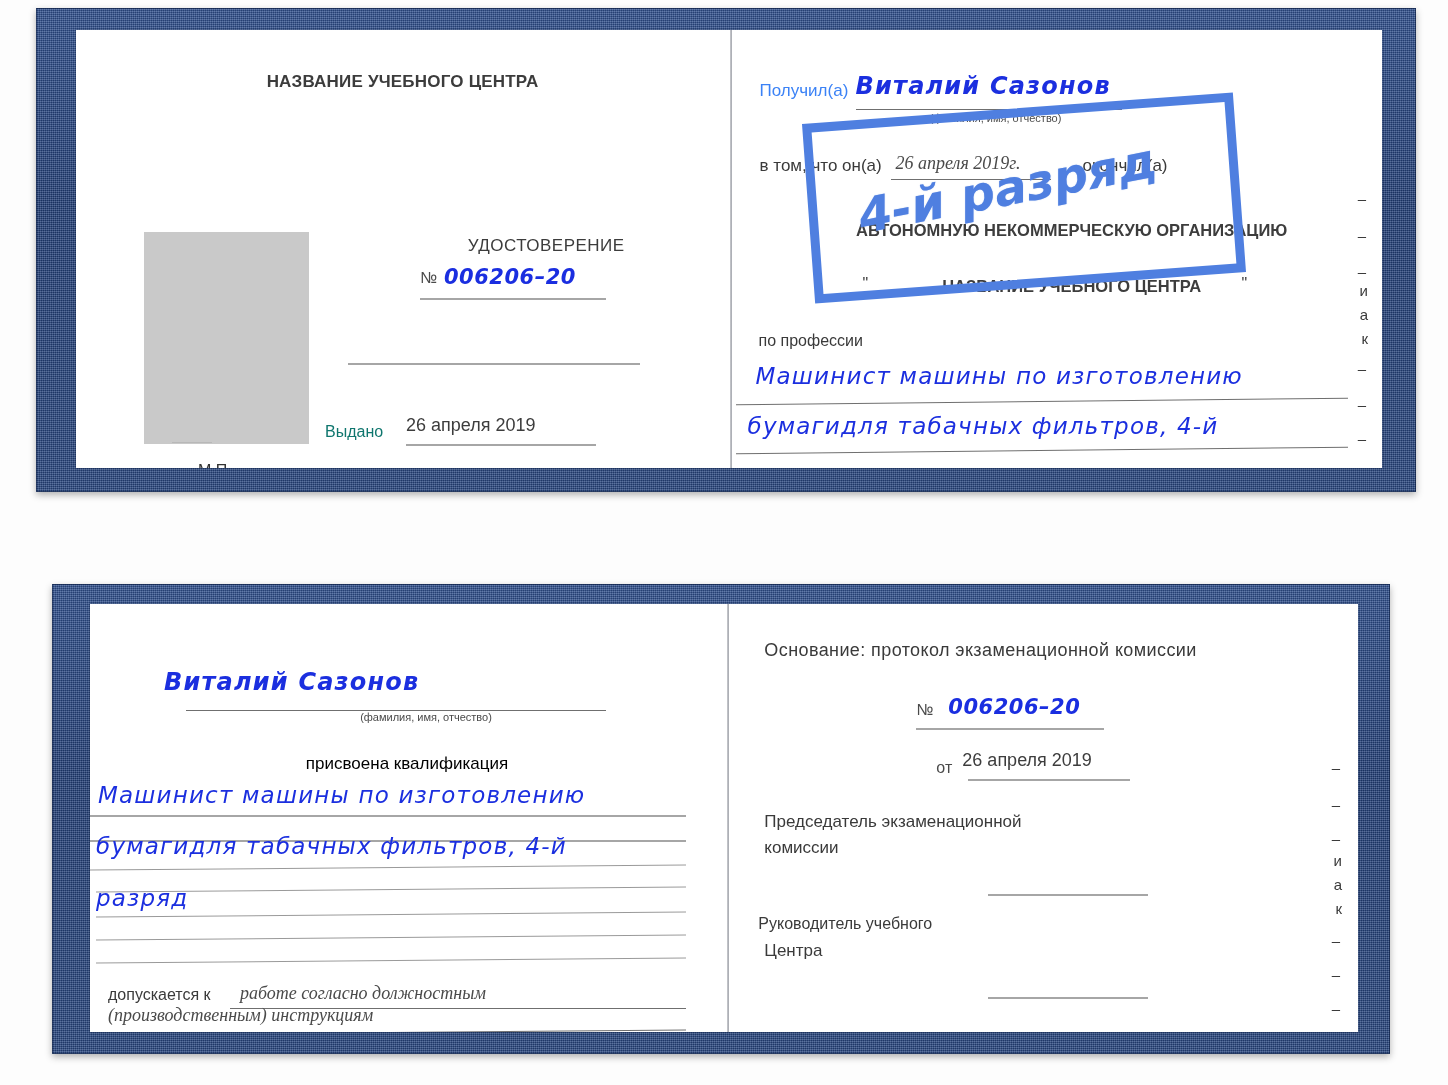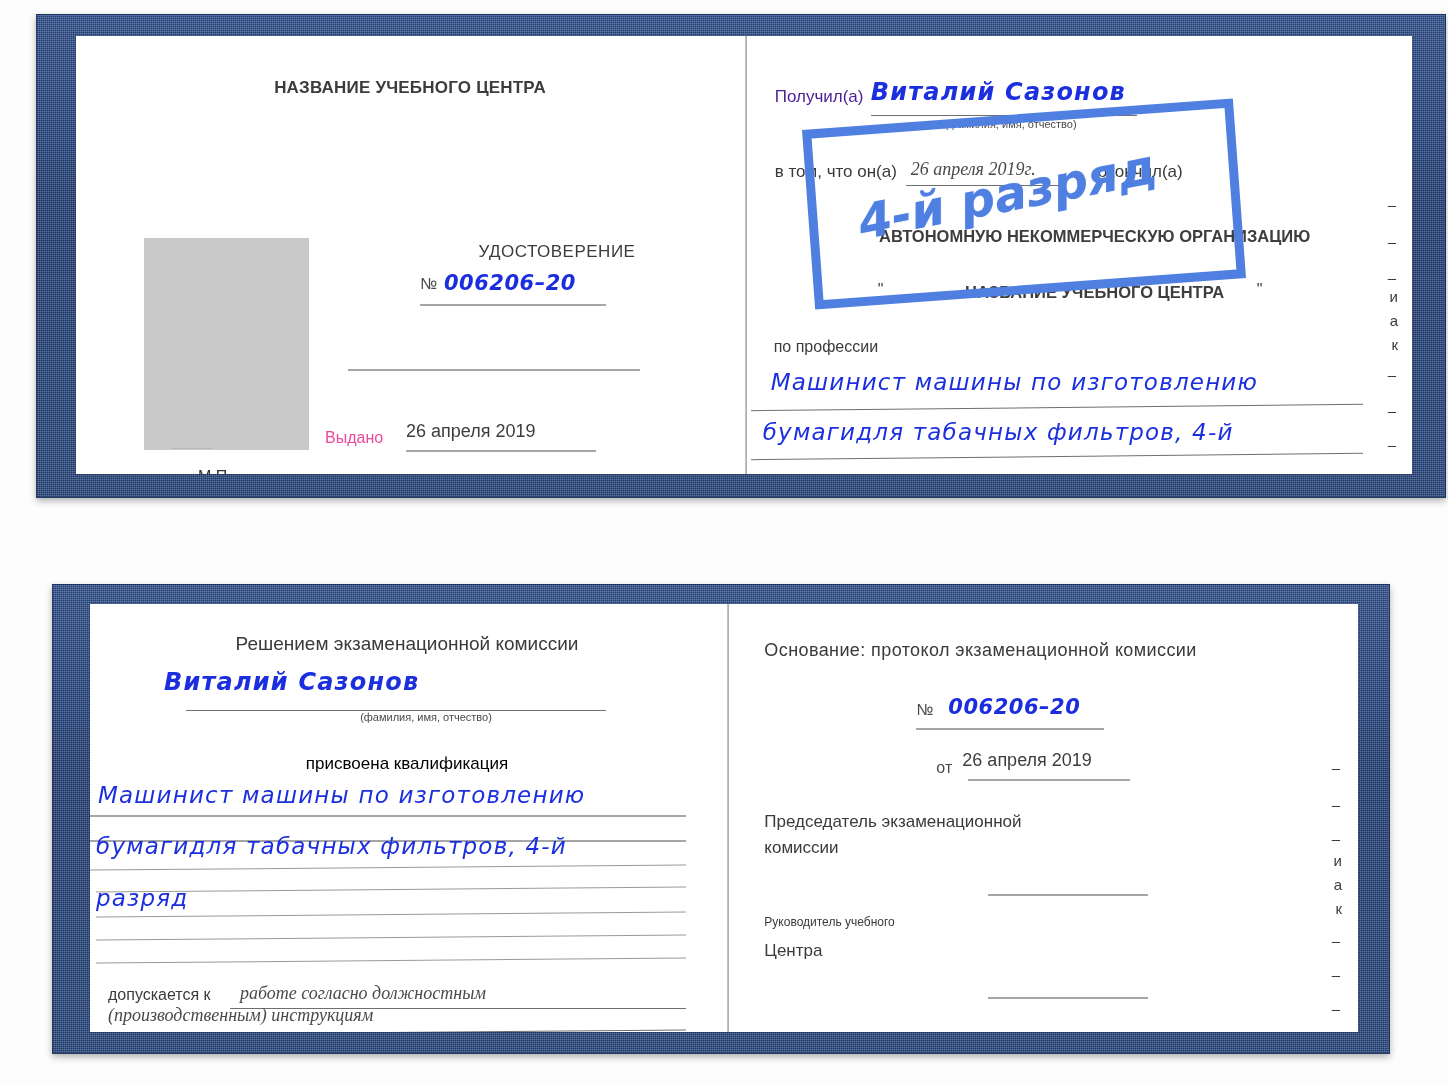--- a/index.html
+++ b/index.html
@@ -72,21 +72,21 @@
   
   .bleed{position:absolute;color:#3a3a3a;font-size:15px;}
   .caption{
     position:absolute;color:#2b2b2b;font-size:17px;line-height:26px;
     width:900px;
   }
 </style>
 </head>
 <body>
 
-<div class="book" style="left:36px;top:14px;width:1380px;height:484px;padding-left:30px;">
+<div class="book" style="left:36px;top:8px;width:1380px;height:484px;">
 
   <div class="book-inner" style="left:40px;top:22px;right:34px;bottom:24px;">
 
     <div class="spine" style="left:50.1%;"></div>
 
     <div class="page left" style="width:50%;">
 
       <div class="t c hdr" style="left:50%;top:42px;font-size:17px;">НАЗВАНИЕ УЧЕБНОГО ЦЕНТРА</div>
 
       <div class="photo" style="left:68px;top:202px;width:165px;height:212px;"></div>
@@ -95,28 +95,28 @@
       <div class="t" style="left:122px;top:432px;font-size:16px;color:#333;">М.П.</div>
 
       <div class="t c hdr" style="left:72%;top:206px;font-size:17px;font-weight:normal;letter-spacing:.5px;">УДОСТОВЕРЕНИЕ</div>
 
       <div class="t" style="left:344px;top:239px;font-size:16px;color:#4a4a4a;">№</div>
       <div class="t hw" style="left:368px;top:235px;font-size:21px;">006206–20</div>
       <div class="rule thick" style="left:344px;top:268px;width:186px;"></div>
 
       <div class="rule thick" style="left:272px;top:333px;width:292px;"></div>
 
-      <div class="t" style="left:249px;top:393px;font-size:16px;color:#ec4899;">Выдано</div>
+      <div class="t" style="left:249px;top:393px;font-size:16px;color:#0f766e;">Выдано</div>
       <div class="t" style="left:330px;top:385px;font-size:18px;color:#3d3d3d;">26 апреля 2019</div>
       <div class="rule thick" style="left:330px;top:414px;width:190px;"></div>
     </div>
 
     <div class="page right" style="width:49.5%;">
 
-      <div class="t" style="left:24px;top:51px;font-size:17px;color:#4c1d95;">Получил(а)</div>
+      <div class="t" style="left:24px;top:51px;font-size:17px;color:#3b82f6;">Получил(а)</div>
       <div class="t hw-script" style="left:120px;top:42px;font-size:24px;">Виталий Сазонов</div>
       <div class="rule dark" style="left:120px;top:79px;width:266px;"></div>
       <div class="t small c" style="left:260px;top:82px;">(фамилия, имя, отчество)</div>
 
       <div class="t" style="left:24px;top:126px;font-size:17px;color:#3a3a3a;">в том, что он(а)</div>
       <div class="t typed" style="left:160px;top:123px;font-size:18px;">26 апреля 2019г.</div>
       <div class="rule dark" style="left:155px;top:149px;width:160px;"></div>
       <div class="t" style="left:347px;top:126px;font-size:17px;color:#3a3a3a;">окончил(а)</div>
 
       <div class="t c" style="left:52%;top:191px;font-size:16.5px;font-weight:bold;color:#3d3d3d;">АВТОНОМНУЮ НЕКОММЕРЧЕСКУЮ ОРГАНИЗАЦИЮ</div>
@@ -155,21 +155,20 @@
 </div>
 
 <div class="book" style="left:52px;top:584px;width:1338px;height:470px;">
 
   <div class="book-inner" style="left:38px;top:20px;right:32px;bottom:22px;">
 
     <div class="spine" style="left:50.2%;"></div>
 
     <div class="page left" style="width:50%;">
 
-      <div class="t c" style="left:50%;top:29px;font-size:19px;color:#3a3a3a;">Решением экзаменационной комиссии</div>
 
       <div class="t hw-script" style="left:74px;top:64px;font-size:24px;">Виталий Сазонов</div>
       <div class="rule dark" style="left:96px;top:106px;width:420px;"></div>
       <div class="t small c" style="left:336px;top:107px;">(фамилия, имя, отчество)</div>
 
       <div class="t c" style="left:50%;top:150px;font-size:17px;color:#000000;">присвоена квалификация</div>
 
       <div class="t hw-script" style="left:8px;top:178px;font-size:23px;font-weight:500;">Машинист машины по изготовлению</div>
       <div class="rule thick" style="left:0px;top:211px;width:596px;"></div>
 
@@ -199,21 +198,21 @@
       <div class="rule thick" style="left:186px;top:124px;width:188px;"></div>
 
       <div class="t" style="left:206px;top:155px;font-size:16px;color:#4a4a4a;">от</div>
       <div class="t" style="left:232px;top:146px;font-size:18px;color:#3d3d3d;">26 апреля 2019</div>
       <div class="rule thick" style="left:238px;top:175px;width:162px;"></div>
 
       <div class="t" style="left:34px;top:208px;font-size:17px;color:#3a3a3a;">Председатель экзаменационной</div>
       <div class="t" style="left:34px;top:234px;font-size:17px;color:#3a3a3a;">комиссии</div>
       <div class="rule thick" style="left:258px;top:290px;width:160px;"></div>
 
-      <div class="t" style="left:34px;top:311px;font-size:12px;color:#3a3a3a;">Руководитель учебного</div>
+      <div class="t" style="left:28px;top:311px;font-size:16px;color:#3a3a3a;">Руководитель учебного</div>
       <div class="t" style="left:34px;top:337px;font-size:17px;color:#3a3a3a;">Центра</div>
       <div class="rule thick" style="left:258px;top:393px;width:160px;"></div>
 
       <div class="bleed" style="right:18px;top:155px;">–</div>
       <div class="bleed" style="right:18px;top:192px;">–</div>
       <div class="bleed" style="right:18px;top:226px;">–</div>
       <div class="bleed" style="right:16px;top:248px;">и</div>
       <div class="bleed" style="right:16px;top:272px;">а</div>
       <div class="bleed" style="right:16px;top:296px;">к</div>
       <div class="bleed" style="right:18px;top:328px;">–</div>

